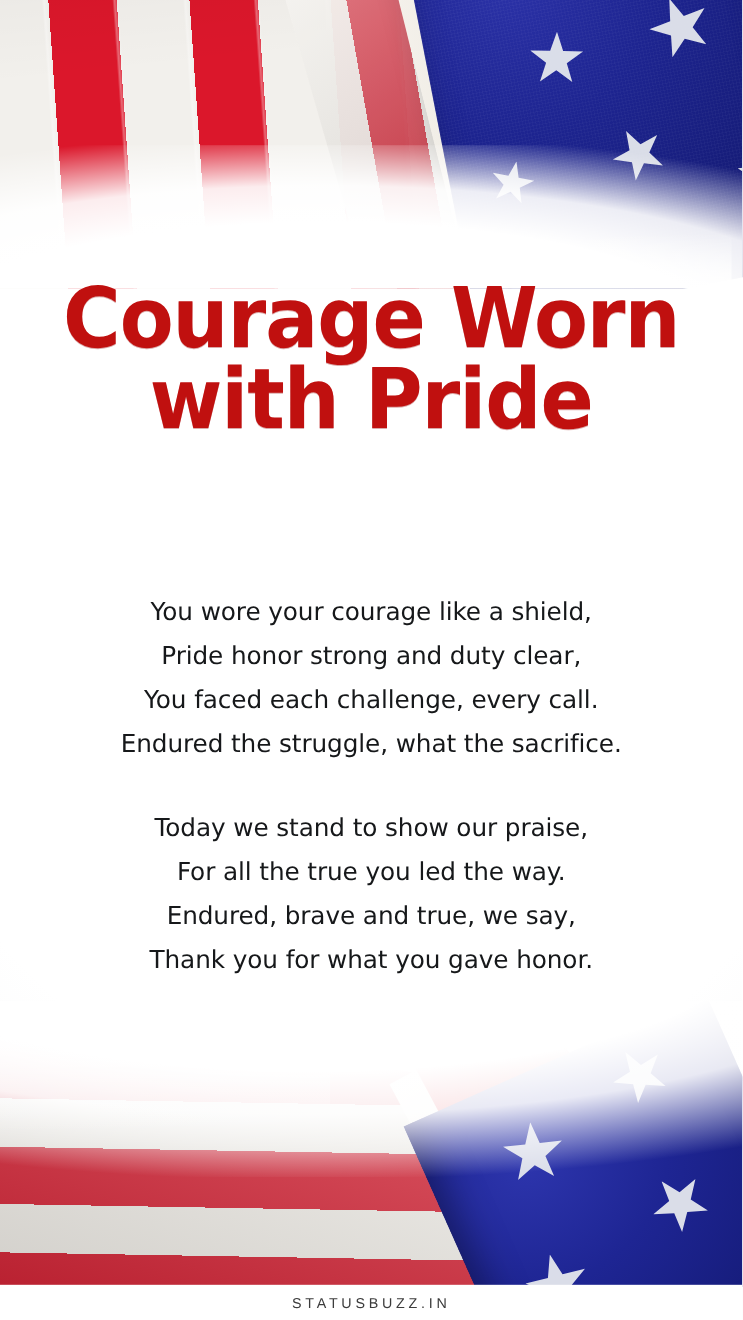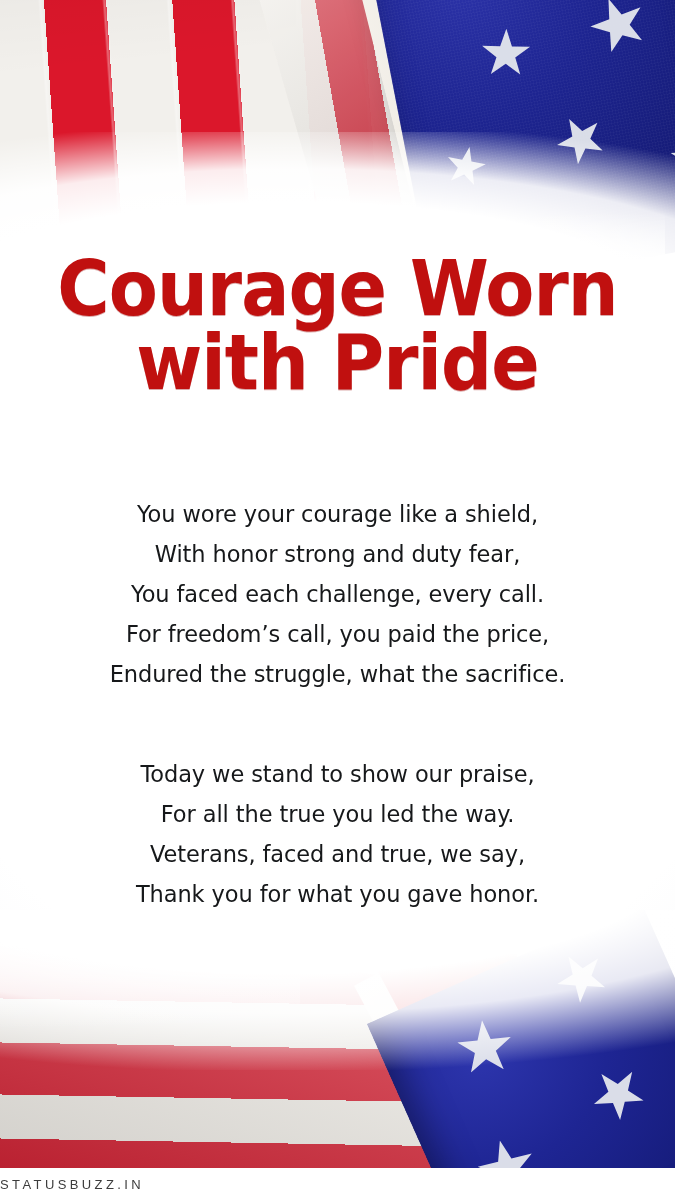--- a/index.html
+++ b/index.html
@@ -165,21 +165,21 @@
     background:#e9ecef;
     clip-path:polygon(50% 0%,61.8% 35%,98% 35%,68.8% 57%,79.4% 91%,50% 70%,20.6% 91%,31.2% 57%,2% 35%,38.2% 35%);
     filter:drop-shadow(0 1px 1px rgba(0,0,0,0.25));
     opacity:.93;
   }
 
   
   .footer{
     position:absolute; left:0; bottom:0; width:675px; height:32px;
     background:#ffffff; z-index:6;
-    display:flex; align-items:center; 
+    display:flex; align-items:center; justify-content:center;
   }
   .footer-text{
     font-family:"Liberation Sans", sans-serif;
     font-size:13px; letter-spacing:3.4px; color:#3c3c3c;
   }
 
   
   .content{
     position:absolute; left:0; top:0; width:562px; height:1200px;
     z-index:5; pointer-events:none;
@@ -202,22 +202,22 @@
 
   .poem{
     position:absolute; left:0; top:494px; width:675px;
     text-align:center;
     color:#16181a;
     font-family:"DejaVu Sans", sans-serif;
     font-size:22.5px;
     line-height:40px;
     letter-spacing:-0.1px;
   }
-  .poem .stanza{ display:block; }
-  .poem .stanza + .stanza{ margin-top:60px; }
+  .poem .stanza{ display:block;margin-top:43px; }
+  .poem .stanza + .stanza{ margin-top:36px; }
   .poem .line{ display:block; white-space:nowrap; }
 </style>
 </head>
 <body>
 
 <div class="poster">
 
   <div class="canvas-bg"></div>
 
   <div class="flag-top">
@@ -257,29 +257,28 @@
   <div class="content">
 
     <h1 class="title">
       <span class="ln">Courage Worn</span>
       <span class="ln">with Pride</span>
     </h1>
 
     <div class="poem">
       <div class="stanza">
         <span class="line">You wore your courage like a shield,</span>
-        <span class="line">With honor strong and duty fear,</span>
+        <span class="line">Pride honor strong and duty clear,</span>
         <span class="line">You faced each challenge, every call.</span>
-        <span class="line">For freedom’s call, you paid the price,</span>
         <span class="line">Endured the struggle, what the sacrifice.</span>
       </div>
       <div class="stanza">
         <span class="line">Today we stand to show our praise,</span>
         <span class="line">For all the true you led the way.</span>
-        <span class="line">Veterans, faced and true, we say,</span>
+        <span class="line">Endured, brave and true, we say,</span>
         <span class="line">Thank you for what you gave honor.</span>
       </div>
     </div>
 
   </div>
 
   <div class="footer">
     <span class="footer-text">STATUSBUZZ.IN</span>
   </div>
 

